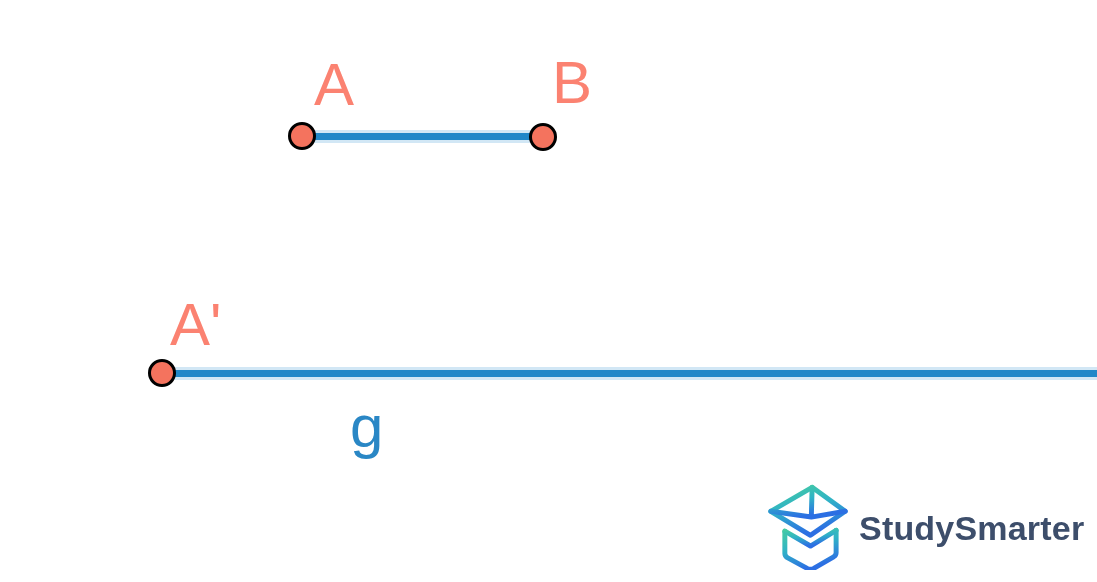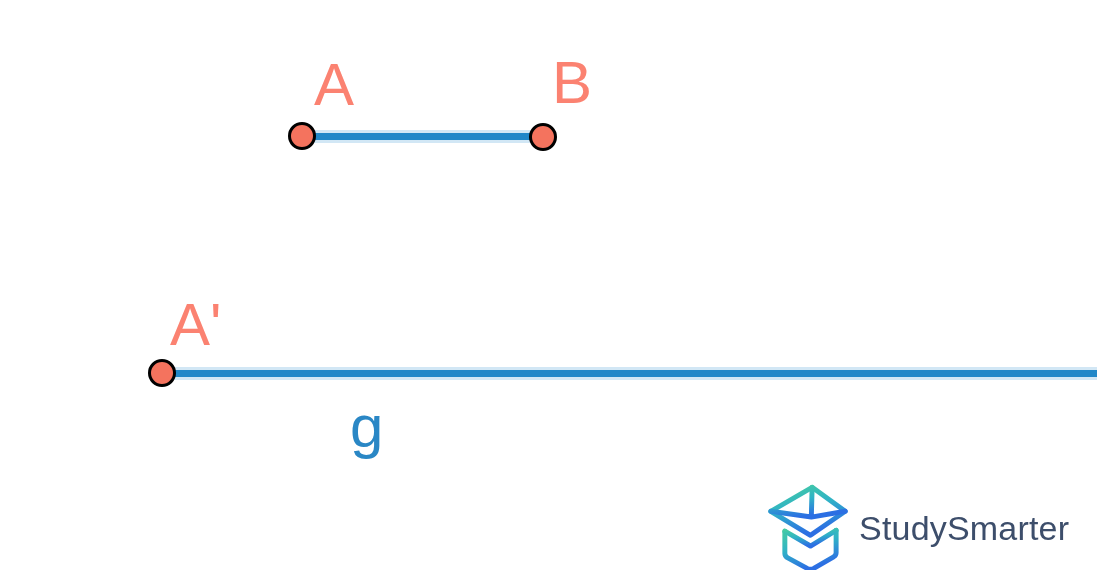--- a/index.html
+++ b/index.html
@@ -85,21 +85,21 @@
     display: flex;
     align-items: center;
     gap: 9px;
   }
   .logo-icon { width: 84px; height: 86px; display: block; }
   .logo-icon .grad-stop-1 { stop-color: var(--logo-teal); }
   .logo-icon .grad-stop-2 { stop-color: #30B3C6; }
   .logo-icon .grad-stop-3 { stop-color: var(--logo-blue); }
   .logo-word {
     font-size: 34px;
-    font-weight: normal;
+    font-weight: bold;
     letter-spacing: 0.2px;
     color: var(--logo-text);
     margin-top: 2px;
   }
 </style>
 </head>
 <body>
 
 <div class="canvas">
 

